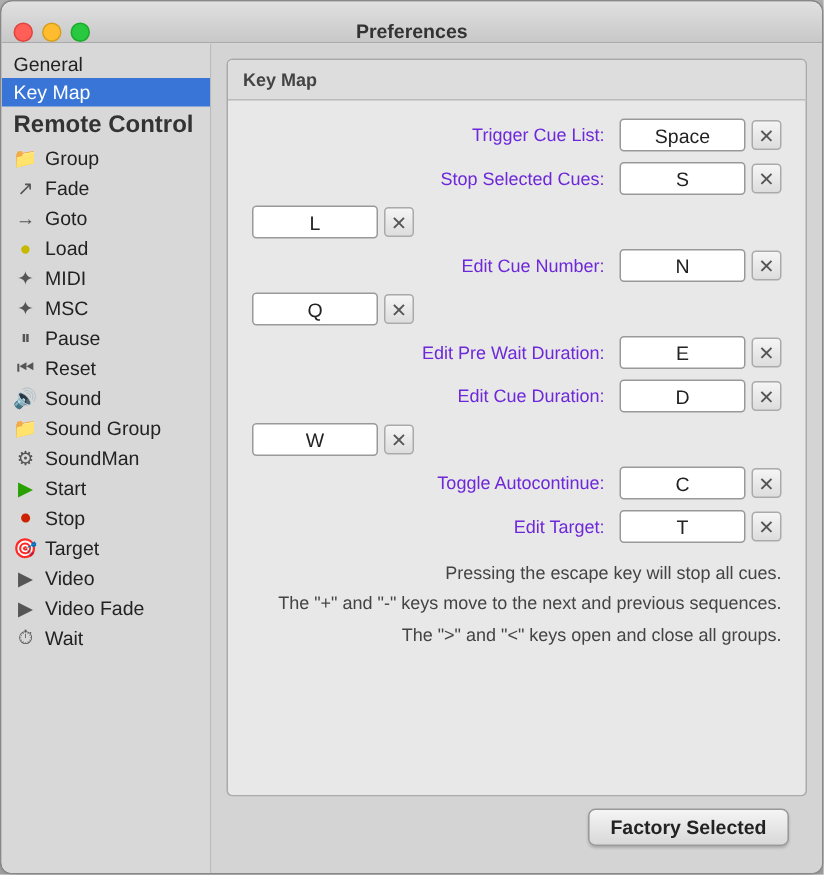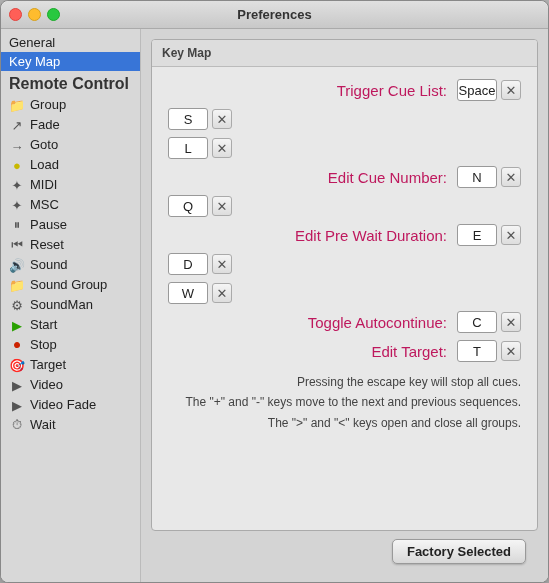--- a/index.html
+++ b/index.html
@@ -21,21 +21,21 @@
       border: 1px solid #888;
       box-shadow: 0 4px 20px rgba(0,0,0,0.5);
       display: flex;
       flex-direction: column;
       overflow: hidden;
     }
     .title-bar {
       background: linear-gradient(to bottom, #e0e0e0, #c8c8c8);
       height: 28px;
       display: flex;
-      align-items: center;
+      align-items: flex-end;
       padding: 0 8px;
       border-bottom: 1px solid #aaa;
       border-radius: 8px 8px 0 0;
       position: relative;
     }
     .traffic-lights {
       display: flex;
       gap: 6px;
       align-items: center;
     }
@@ -71,20 +71,21 @@
       overflow-y: auto;
     }
     .sidebar-section-label {
       padding: 4px 8px 2px 8px;
       font-size: 16px;
       font-weight: bold;
       color: #333;
     }
     .sidebar-item {
       display: flex;
+      align-items: center;
       padding: 2px 8px;
       cursor: pointer;
       gap: 5px;
       color: #222;
       font-size: 13px;
     }
     .sidebar-item.selected {
       background: #3875d7;
       color: white;
     }
@@ -129,30 +130,30 @@
     }
     .key-row {
       display: flex;
       align-items: center;
       margin-bottom: 7px;
     }
     .key-label {
       flex: 1;
       text-align: right;
       padding-right: 10px;
-      color: #be185d;
-      font-size: 15px;
+      color: #6d28d9;
+      font-size: 12px;
     }
     .key-input-group {
       display: flex;
       align-items: center;
       gap: 4px;
     }
     .key-input {
-      width: 40px;
+      width: 84px;
       height: 22px;
       border: 1px solid #999;
       border-radius: 3px;
       background: white;
       text-align: center;
       font-size: 13px;
       color: #222;
       outline: none;
     }
     .key-clear {
@@ -301,20 +302,21 @@
 
           <div class="key-row">
             <span class="key-label">Trigger Cue List:</span>
             <div class="key-input-group">
               <input class="key-input" type="text" value="Space" style="">
               <div class="key-clear">✕</div>
             </div>
           </div>
 
           <div class="key-row">
+            <span class="key-label">Stop Selected Cues:</span>
             <div class="key-input-group">
               <input class="key-input" type="text" value="S" style="">
               <div class="key-clear">✕</div>
             </div>
           </div>
 
           <div class="key-row">
             <div class="key-input-group">
               <input class="key-input" type="text" value="L" style="">
               <div class="key-clear">✕</div>
@@ -338,20 +340,21 @@
 
           <div class="key-row">
             <span class="key-label">Edit Pre Wait Duration:</span>
             <div class="key-input-group">
               <input class="key-input" type="text" value="E" style="">
               <div class="key-clear">✕</div>
             </div>
           </div>
 
           <div class="key-row">
+            <span class="key-label">Edit Cue Duration:</span>
             <div class="key-input-group">
               <input class="key-input" type="text" value="D" style="">
               <div class="key-clear">✕</div>
             </div>
           </div>
 
           <div class="key-row">
             <div class="key-input-group">
               <input class="key-input" type="text" value="W" style="">
               <div class="key-clear">✕</div>

